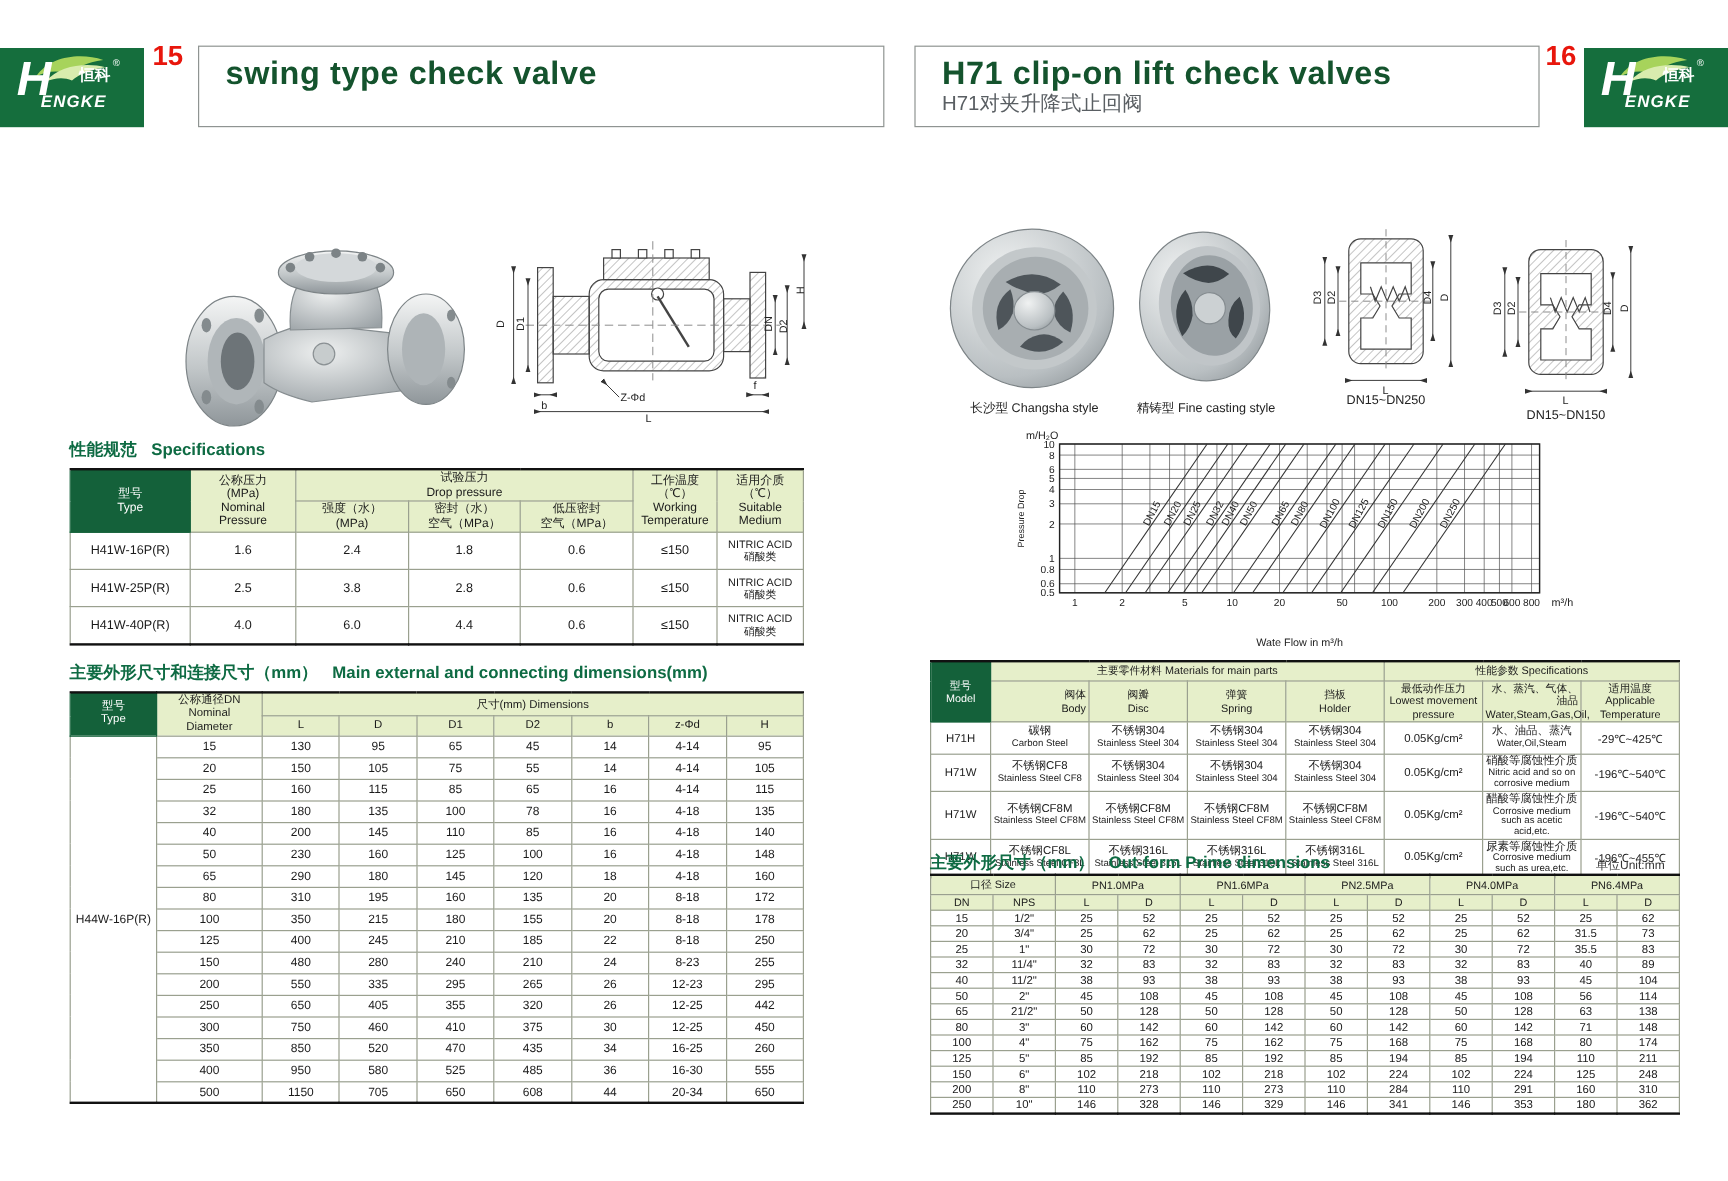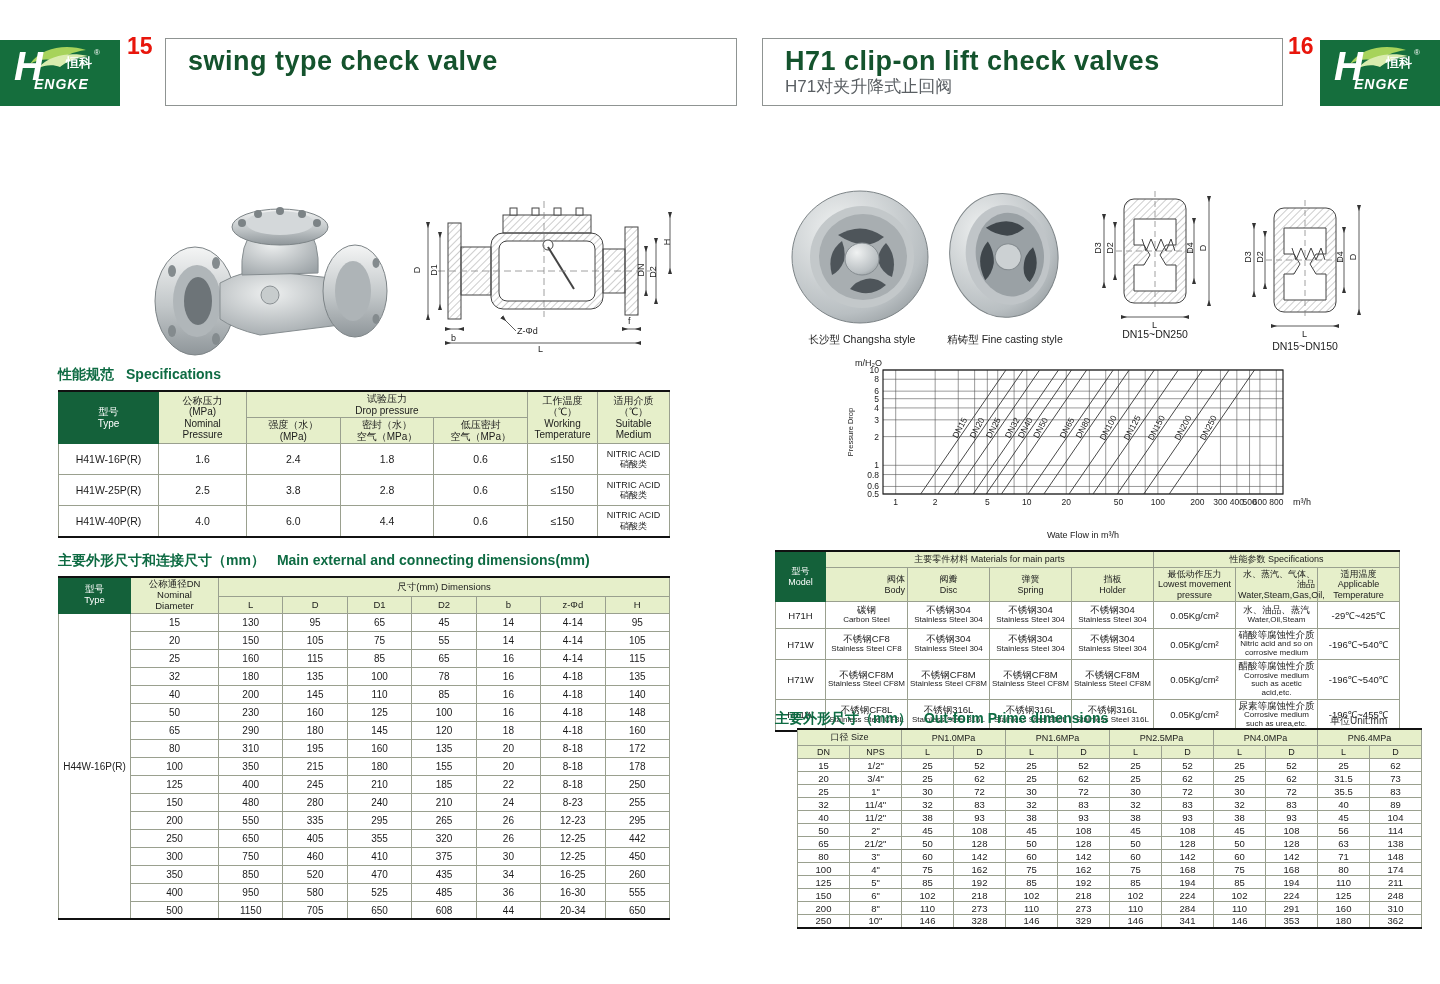--- a/index.html
+++ b/index.html
@@ -803,21 +803,21 @@
             <td>-196℃~455℃</td>
           </tr>
         </tbody>
       </table>
   </div>
 
   <div class="sec-title" style="left:775px;top:710px;">
     <span>主要外形尺寸（mm）</span><span class="en">Out-form Prime dimensions</span>
   </div>
   <div class="unit-note" style="left:1330px;top:714px;">单位Unit:mm</div>
-  <div class="tblwrap" style="left:797px;top:728px;width:625px;">
+  <div class="tblwrap" style="left:775px;top:728px;width:625px;">
     <table class="tbl" id="out-table">
         <tbody>
           <tr>
             <th colspan="2">口径 Size</th>
             <th colspan="2">PN1.0MPa</th>
             <th colspan="2">PN1.6MPa</th>
             <th colspan="2">PN2.5MPa</th>
             <th colspan="2">PN4.0MPa</th>
             <th colspan="2">PN6.4MPa</th>
           </tr>

